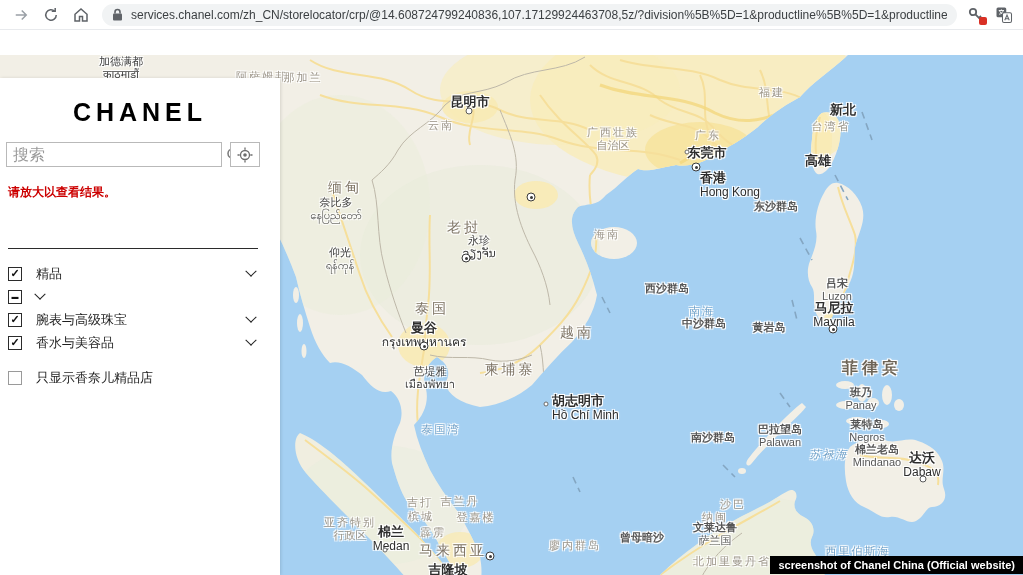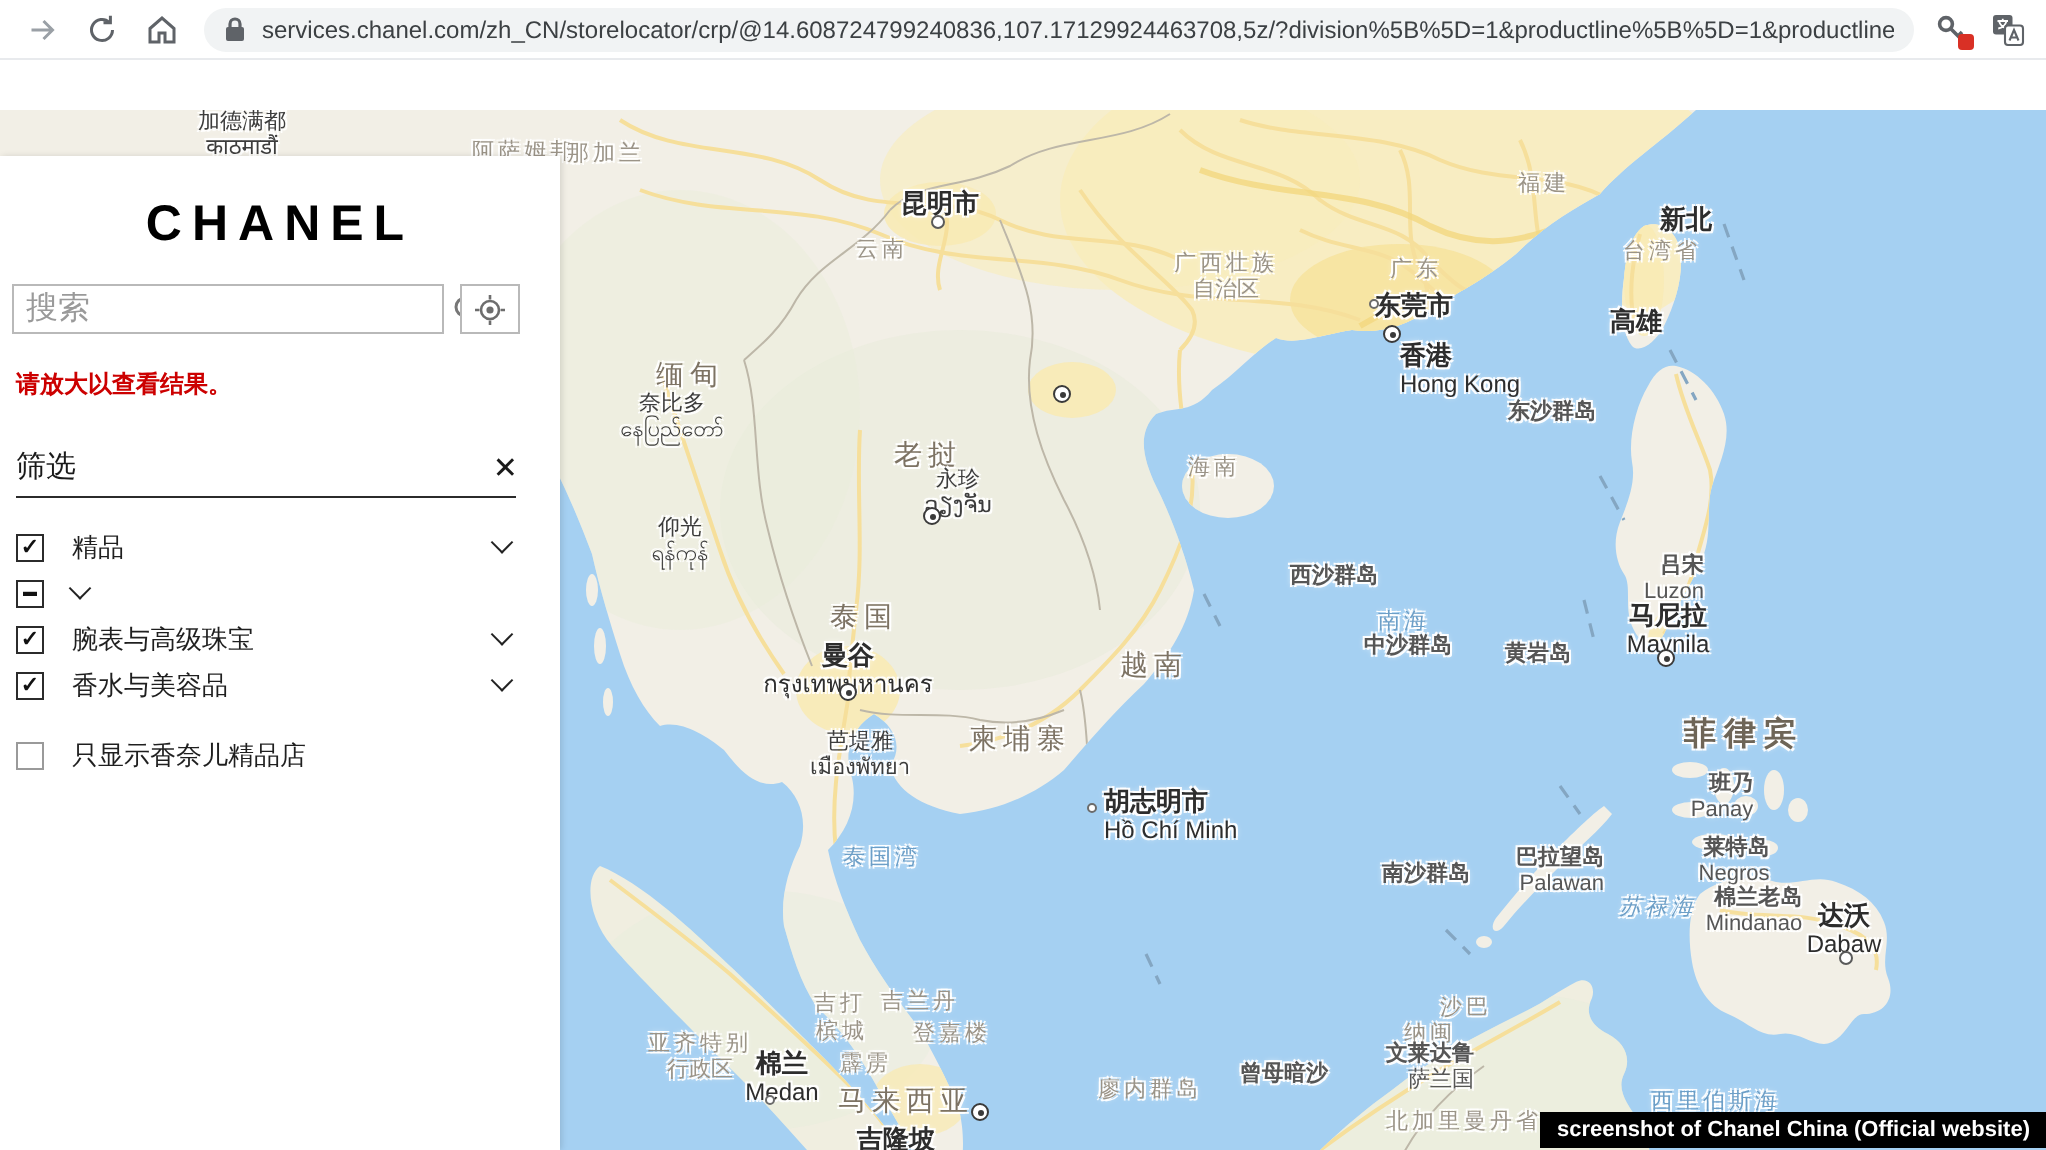--- a/index.html
+++ b/index.html
@@ -31,21 +31,21 @@
     text-shadow:-1px -1px 0 rgba(255,255,255,.95), 1px -1px 0 rgba(255,255,255,.95),
                 -1px 1px 0 rgba(255,255,255,.95), 1px 1px 0 rgba(255,255,255,.95),
                 0 0 3px rgba(255,255,255,.9); }
   .mlabel.la-left { transform:none; text-align:left; }
   .lt-city      { font-size:11px; color:#3d3d3d; }
   .lt-city-lg   { font-size:13px; color:#2d2d2d; font-weight:bold; }
   .lt-country   { font-size:14px; color:#7d7364; letter-spacing:3px; }
   .lt-country-lg{ font-size:16px; color:#6e6557; letter-spacing:4px; font-weight:bold; }
   .lt-region    { font-size:11px; color:#9b9488; letter-spacing:2px; }
   .lt-sea       { font-size:11px; color:#6d9fc7; letter-spacing:2px; }
-  .lt-island    { font-size:11px; color:#565656; font-weight:bold;text-align:right; }
+  .lt-island    { font-size:11px; color:#565656; font-weight:bold; }
   .msub { display:block; font-weight:normal; letter-spacing:0; }
   .lt-city-lg .msub { font-size:12px; font-weight:normal; }
   .lt-island .msub { font-weight:normal; }
   .marker { position:absolute; border-radius:50%; background:#fff; transform:translate(-50%,-50%); }
   .mk-capital { width:9px; height:9px; border:1.5px solid #3a3a3a; }
   .mk-capital::after { content:""; position:absolute; left:50%; top:50%; width:3px; height:3px;
     background:#3a3a3a; border-radius:50%; transform:translate(-50%,-50%); }
   .mk-ring { width:7px; height:7px; border:1.5px solid #5a5a5a; }
   .mk-ring-sm { width:5px; height:5px; border:1px solid #6b6b6b; }
   .caption { position:absolute; right:0; top:501px; background:#000; color:#fff;
@@ -243,21 +243,21 @@
         <div class="mlabel lt-city-lg" style="left: 818px; top: 99px;">高雄</div>
         <div class="mlabel lt-region" style="left: 708px; top: 74px;">广东</div>
         <div class="mlabel lt-city-lg" style="left: 707px; top: 91px;">东莞市</div>
         <div class="mlabel lt-city-lg la-left" style="left: 700px; top: 116px;">香港<span class="msub">Hong Kong</span></div>
         <div class="mlabel lt-island" style="left: 776px; top: 145px;">东沙群岛</div>
         <div class="mlabel lt-country" style="left: 345px; top: 124px;">缅甸</div>
         <div class="mlabel lt-city" style="left: 336px; top: 141px;">奈比多<span class="msub">နေပြည်တော်</span></div>
         <div class="mlabel lt-country" style="left: 464px; top: 164px;">老挝</div>
         <div class="mlabel lt-city" style="left: 479px; top: 179px;">永珍<span class="msub">ວຽງຈັນ</span></div>
         <div class="mlabel lt-region" style="left: 607px; top: 173px;">海南</div>
-        <div class="mlabel lt-city" style="left: 340px; top: 203px;">仰光<span class="msub">ရန်ကုန်</span></div>
+        <div class="mlabel lt-city" style="left: 340px; top: 191px;">仰光<span class="msub">ရန်ကုန်</span></div>
         <div class="mlabel lt-country" style="left: 432px; top: 245px;">泰国</div>
         <div class="mlabel lt-city-lg" style="left: 424px; top: 266px;">曼谷<span class="msub">กรุงเทพมหานคร</span></div>
         <div class="mlabel lt-country" style="left: 577px; top: 269px;">越南</div>
         <div class="mlabel lt-country" style="left: 510px; top: 306px;">柬埔寨</div>
         <div class="mlabel lt-city" style="left: 430px; top: 310px;">芭堤雅<span class="msub">เมืองพัทยา</span></div>
         <div class="mlabel lt-city-lg la-left" style="left: 552px; top: 339px;">胡志明市<span class="msub">Hồ Chí Minh</span></div>
         <div class="mlabel lt-sea" style="left: 441px; top: 368px;">泰国湾</div>
         <div class="mlabel lt-island" style="left: 667px; top: 227px;">西沙群岛</div>
         <div class="mlabel lt-sea" style="left: 702px; top: 250px;">南海</div>
         <div class="mlabel lt-island" style="left: 704px; top: 262px;">中沙群岛</div>
@@ -318,24 +318,20 @@
         <svg width="16" height="16" viewBox="0 0 16 16">
           <circle cx="8" cy="8" r="4.5" fill="none" stroke="#6d6d6d" stroke-width="1.3"></circle>
           <circle cx="8" cy="8" r="1.8" fill="#6d6d6d"></circle>
           <path d="M8 0.5v2.2M8 13.3v2.2M0.5 8h2.2M13.3 8h2.2" stroke="#6d6d6d" stroke-width="1.3"></path>
         </svg>
       </div>
     </div>
 
     <div class="warn" style="color: rgb(204, 0, 0);">请放大以查看结果。</div>
 
-    <div class="filter-hd">
-      <span class="filter-title">筛选</span>
-      <span class="close-x">✕</span>
-    </div>
     <div class="filter-rule"></div>
 
     <div class="filters" id="filters">
         <div class="frow">
           <span class="cbox">✓</span>
           <span class="flabel">精品</span>
           <span class="chev"></span>
         </div>
         <div class="frow">
           <span class="cbox" style="font-size: 7px;">▬</span>

